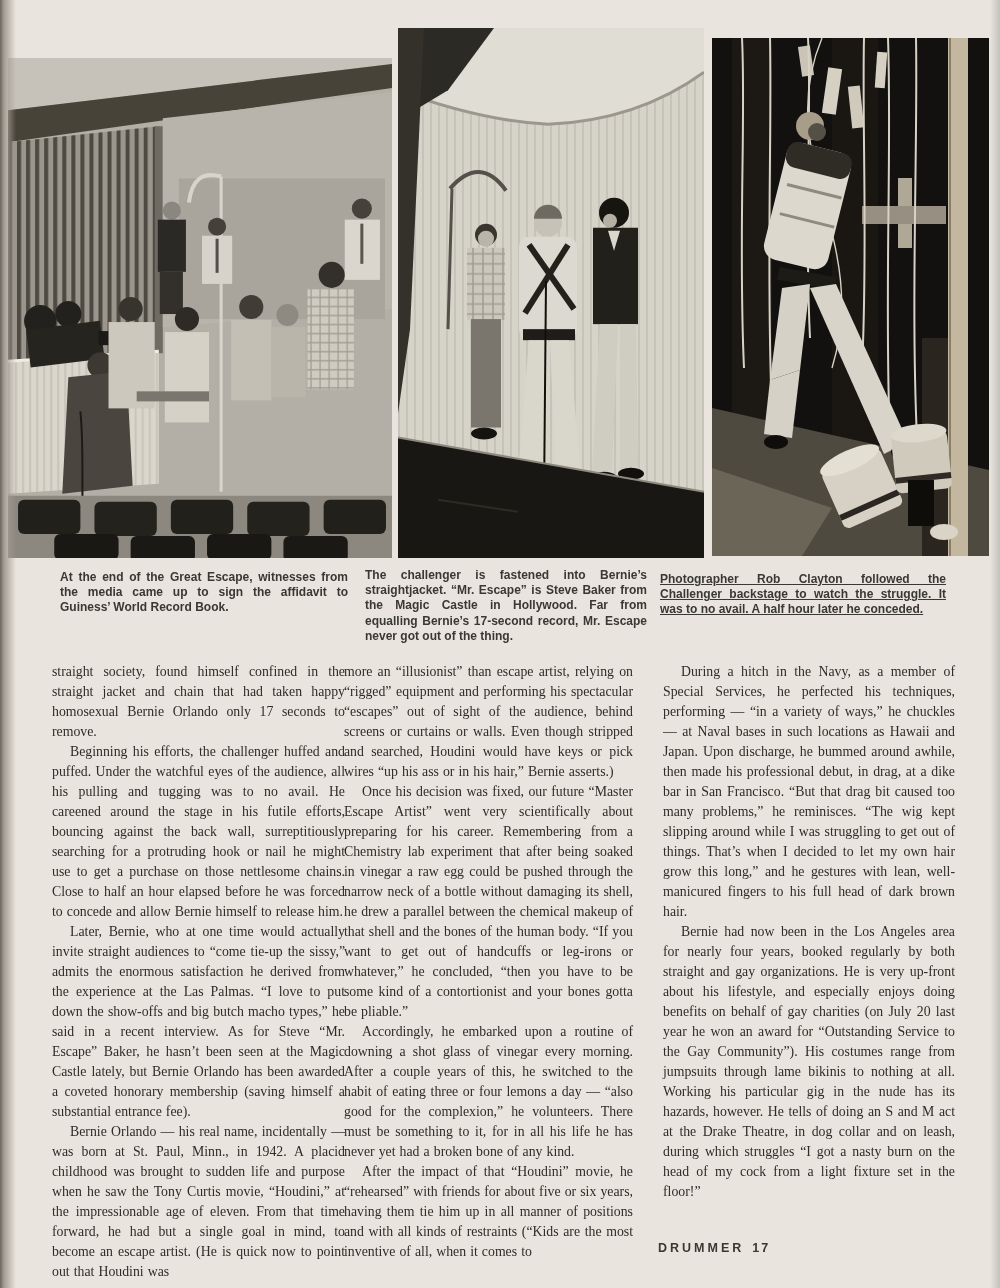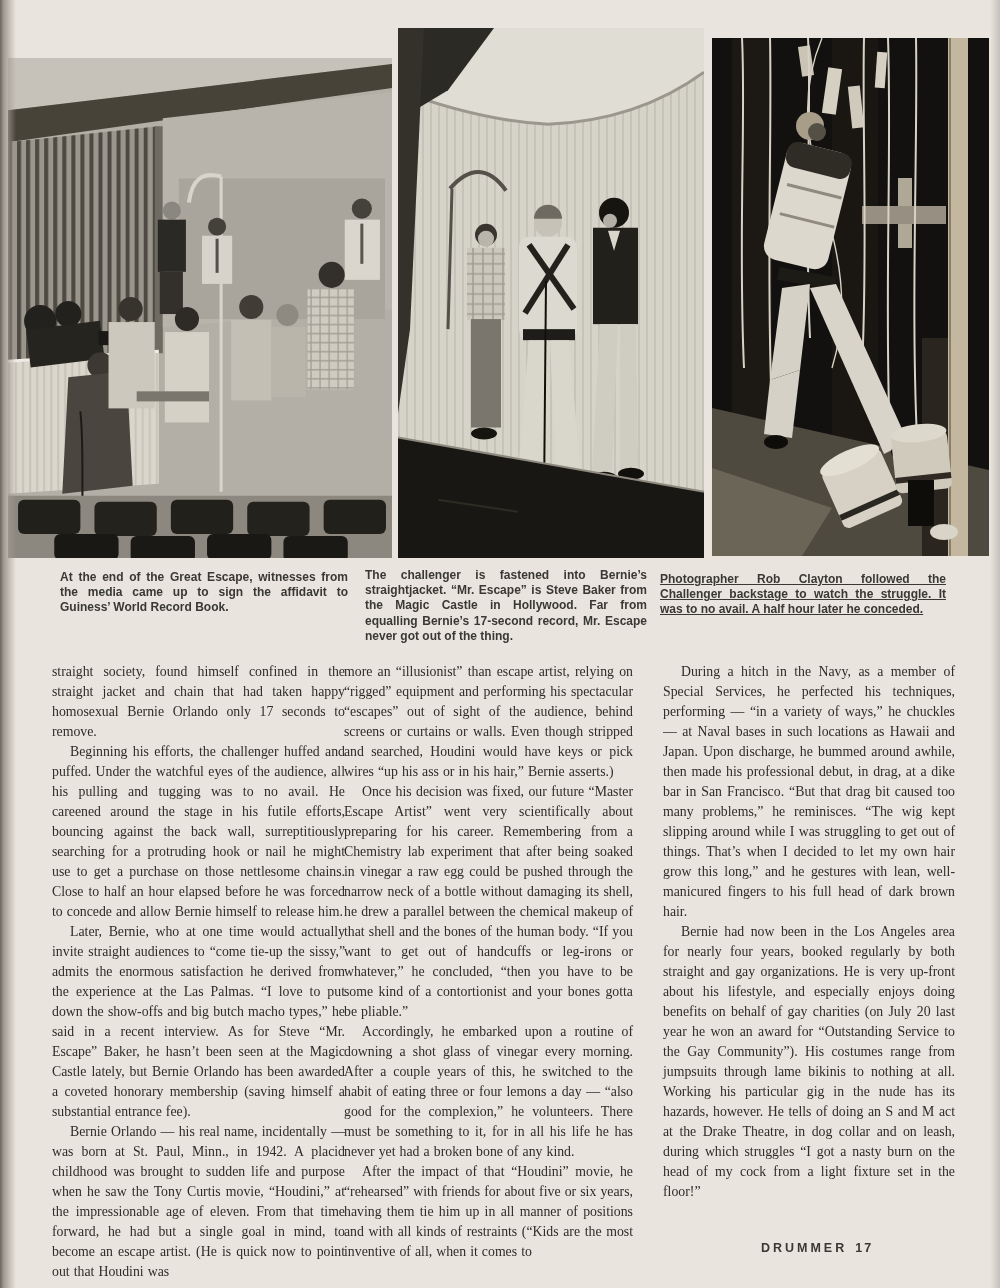--- a/index.html
+++ b/index.html
@@ -37,22 +37,22 @@
   .col{
     position:absolute;top:662px;
     font-size:13.8px;line-height:20px;
     text-align:justify;
     hyphens:auto;-webkit-hyphens:auto;
     word-spacing:.6px;
   }
   .col .para{margin:0;}
   .col .para.indent{text-indent:18px;}
   .footer{
-    position:absolute;left:677px;top:1241px;width:280px;
-    text-align:center;
+    position:absolute;left:658px;top:1241px;width:280px;
+    text-align:left;
     font-family:"Liberation Sans", sans-serif;
     font-weight:700;font-size:12.5px;color:#3a3832;
     letter-spacing:3px;
   }
   .footer .pagenum{margin-left:8px;letter-spacing:2px;}
 </style>
 </head>
 <body>
 
 <div class="page">

